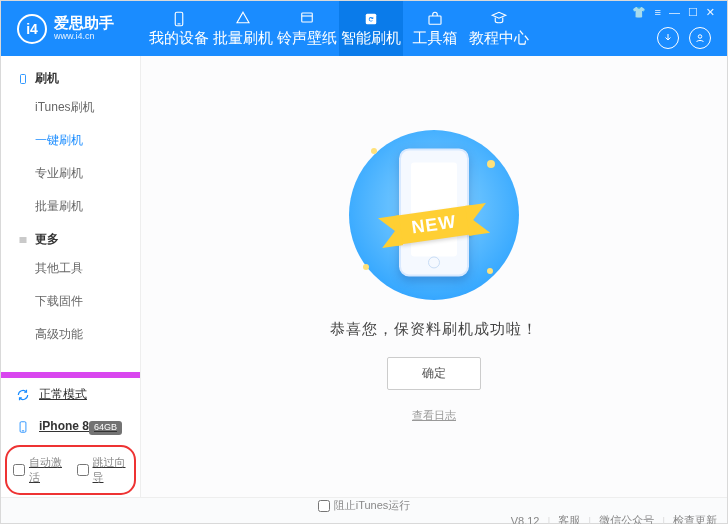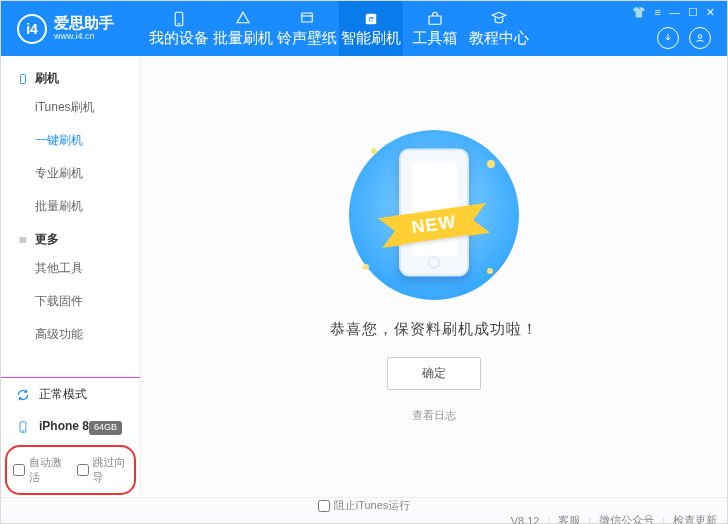--- a/index.html
+++ b/index.html
@@ -28,21 +28,21 @@
 
   
   .body{flex:1;display:flex;min-height:0;}
   .sidebar{width:140px;border-right:1px solid #eee;display:flex;flex-direction:column;background:#fff;}
   .side-scroll{flex:1;overflow:auto;padding-top:6px;}
   .sec-h{display:flex;align-items:center;gap:6px;color:#333;padding:8px 16px 4px;font-size:12px;font-weight:600;}
   .sec-h svg{width:12px;height:12px;stroke:#1a8cff;fill:none;stroke-width:1.8;}
   .sec-h.more svg{stroke:#888;}
   .side-item{padding:8px 18px 8px 34px;color:#666;font-size:12px;cursor:pointer;}
   .side-item.active{color:#1a8cff;}
-  .status-box{border-top:1px solid #d946ef;}
+  .status-box{border-top:6px solid #d946ef;text-decoration:underline;}
   .stat-row{display:flex;align-items:center;gap:8px;padding:8px 14px;}
   .stat-row .sic{width:16px;height:16px;display:flex;align-items:center;justify-content:center;}
   .stat-row svg{width:14px;height:14px;}
   .stat-row.mode svg{stroke:#1a8cff;fill:none;stroke-width:2;}
   .stat-row.dev svg{stroke:#1a8cff;fill:none;stroke-width:1.5;}
   .dev-txt{display:flex;flex-direction:row;line-height:1.3;}
   .badge{background:#737373;color:#fff;font-size:9px;border-radius:3px;padding:1px 5px;margin-top:2px;width:fit-content;}
   .check-row{border-top:1px solid #eee;padding:10px 10px;display:flex;gap:12px;align-items:center;border-radius:15px;}
   .check-row.boxed{border:2px solid #e33;margin:2px 4px 2px 4px;padding:8px 6px;border-top:2px solid #e33;}
   .chk{display:flex;align-items:center;gap:4px;color:#888;font-size:11px;cursor:pointer;}
@@ -57,21 +57,21 @@
   .phone::after{content:"";position:absolute;left:50%;bottom:6px;transform:translateX(-50%);width:10px;height:10px;border:1.5px solid #c9ddf5;border-radius:50%;}
   .ribbon{position:absolute;left:50%;top:56%;transform:translate(-50%,-50%) rotate(-8deg);background:#ffcf33;color:#fff;font-weight:800;font-size:18px;letter-spacing:1px;padding:4px 14px;border-radius:2px;box-shadow:0 2px 4px rgba(0,0,0,.15);}
   .ribbon::before,.ribbon::after{content:"";position:absolute;top:0;width:0;height:0;border:15px solid #ffcf33;}
   .ribbon::before{left:-18px;border-left-color:transparent;border-right-width:6px;}
   .ribbon::after{right:-18px;border-right-color:transparent;border-left-width:6px;}
   .spark{position:absolute;width:6px;height:6px;background:#ffe17a;border-radius:50%;}
   .s1{top:18px;left:22px;} .s2{top:30px;right:24px;width:8px;height:8px;} .s3{bottom:30px;left:14px;} .s4{bottom:26px;right:26px;}
 
   .msg{font-size:15px;color:#444;letter-spacing:1px;margin-bottom:18px;}
   .ok-btn{padding:7px 34px;border:1px solid #ccc;background:#fff;color:#555;font-size:12px;cursor:pointer;border-radius:2px;}
-  .log-link{color:#999;font-size:11px;margin-top:18px;cursor:pointer;}
+  .log-link{color:#999;font-size:11px;margin-top:18px;cursor:pointer;text-decoration:underline;}
 
   
   .footer{height:26px;border-top:1px solid #eee;background:#fafbfc;display:flex;align-items:center;padding:0 10px;font-size:11px;color:#888;flex-direction:column;}
   .footer .left{display:flex;align-items:center;gap:4px;}
   .footer .right{margin-left:auto;display:flex;align-items:center;gap:8px;}
   .sep{color:#ddd;}
 </style>
 </head>
 <body>
 

